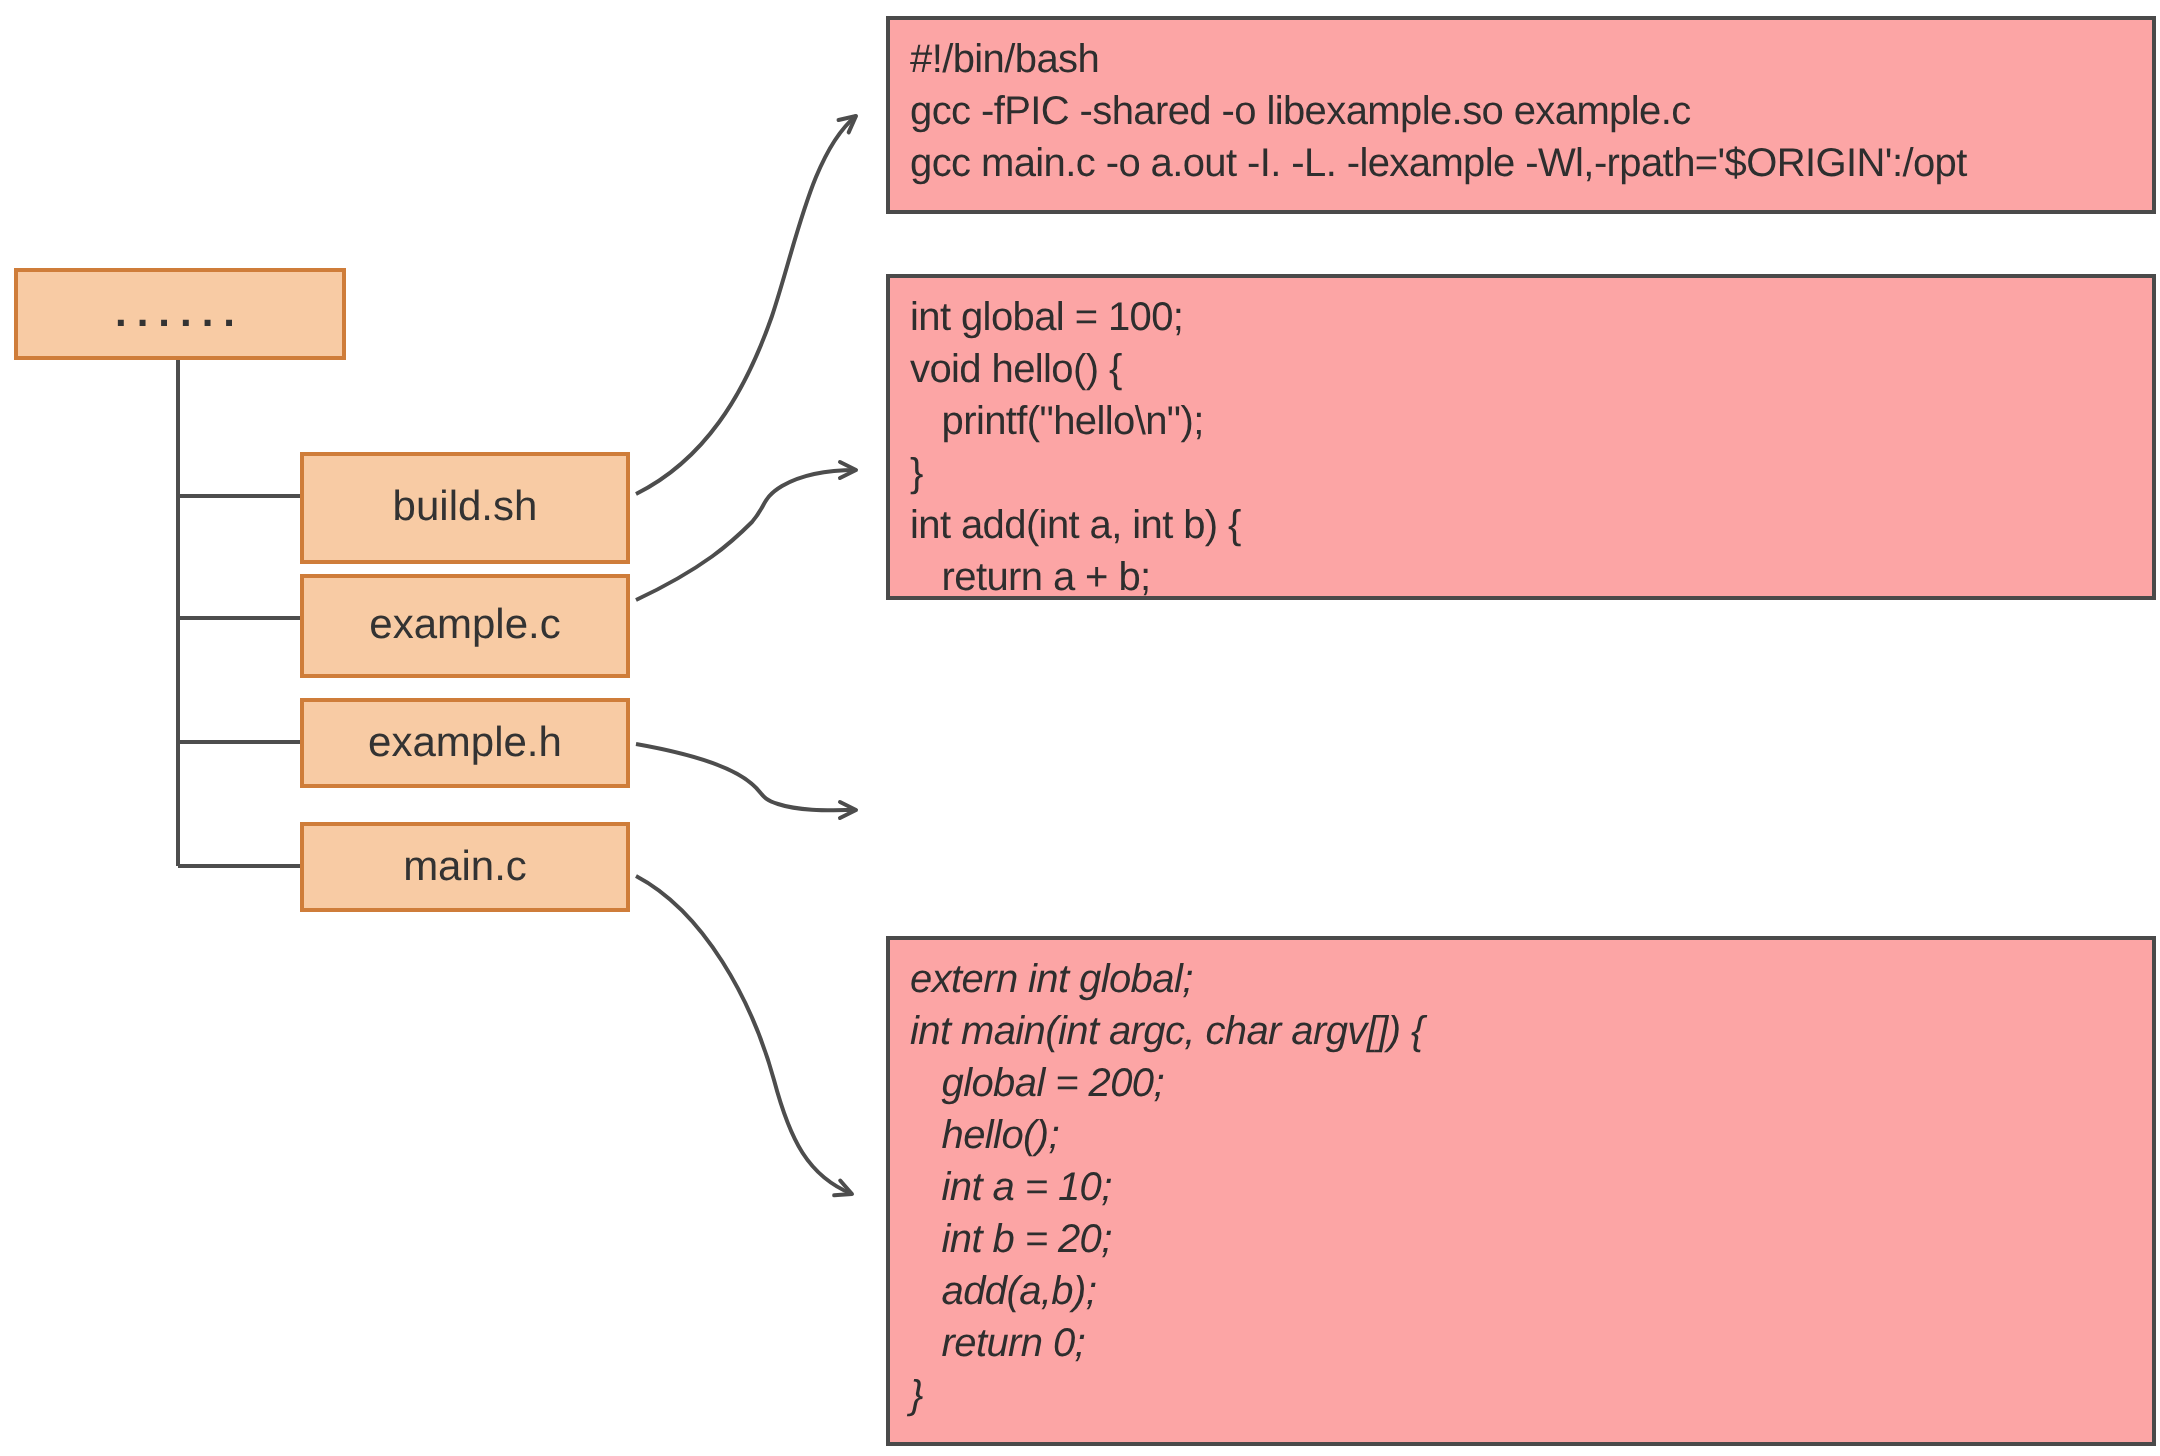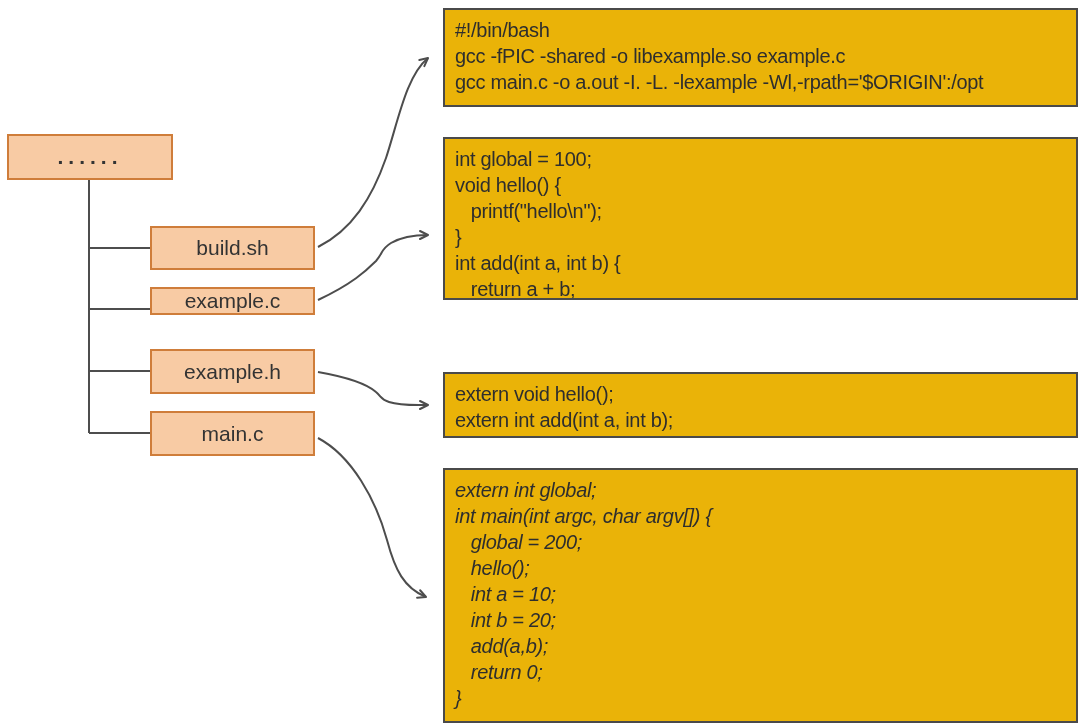--- a/index.html
+++ b/index.html
@@ -39,30 +39,30 @@
     color: #333333;
   }
   .file-box.root {
     left: 7px;
     top: 134px;
     width: 166px;
     height: 46px;
     letter-spacing: 5px;
     font-weight: bold;
   }
-  .file-box.f1 { left: 150px; top: 226px; width: 165px; height: 44px; text-align: right; }
-  .file-box.f2 { left: 150px; top: 287px; width: 165px; height: 28px; }
+  .file-box.f1 { left: 150px; top: 226px; width: 165px; height: 56px; text-align: right; }
+  .file-box.f2 { left: 150px; top: 287px; width: 165px; height: 52px; }
   .file-box.f3 { left: 150px; top: 349px; width: 165px; height: 45px; }
   .file-box.f4 { left: 150px; top: 411px; width: 165px; height: 45px; }
   .code-box {
     position: absolute;
     left: 443px;
     width: 635px;
     box-sizing: border-box;
-    background: #eab308;
+    background: #fca5a5;
     border: 2.5px solid var(--code-border);
     padding: 7px 10px;
     font-size: 20px;
     line-height: 26px;
     letter-spacing: -0.3px;
     white-space: pre;
     color: var(--text-color);
     overflow: hidden;
   }
   .code-box.b1 { top: 8px;   height: 99px;  }
@@ -114,22 +114,20 @@
   <div class="code-box b1">#!/bin/bash
 gcc -fPIC -shared -o libexample.so example.c
 gcc main.c -o a.out -I. -L. -lexample -Wl,-rpath='$ORIGIN':/opt</div>
   <div class="code-box b2">int global = 100;
 void hello() {
    printf("hello\n");
 }
 int add(int a, int b) {
    return a + b;
 }</div>
-  <div class="code-box b3">extern void hello();
-extern int add(int a, int b);</div>
   <div class="code-box b4">extern int global;
 int main(int argc, char argv[]) {
    global = 200;
    hello();
    int a = 10;
    int b = 20;
    add(a,b);
    return 0;
 }</div>
 

